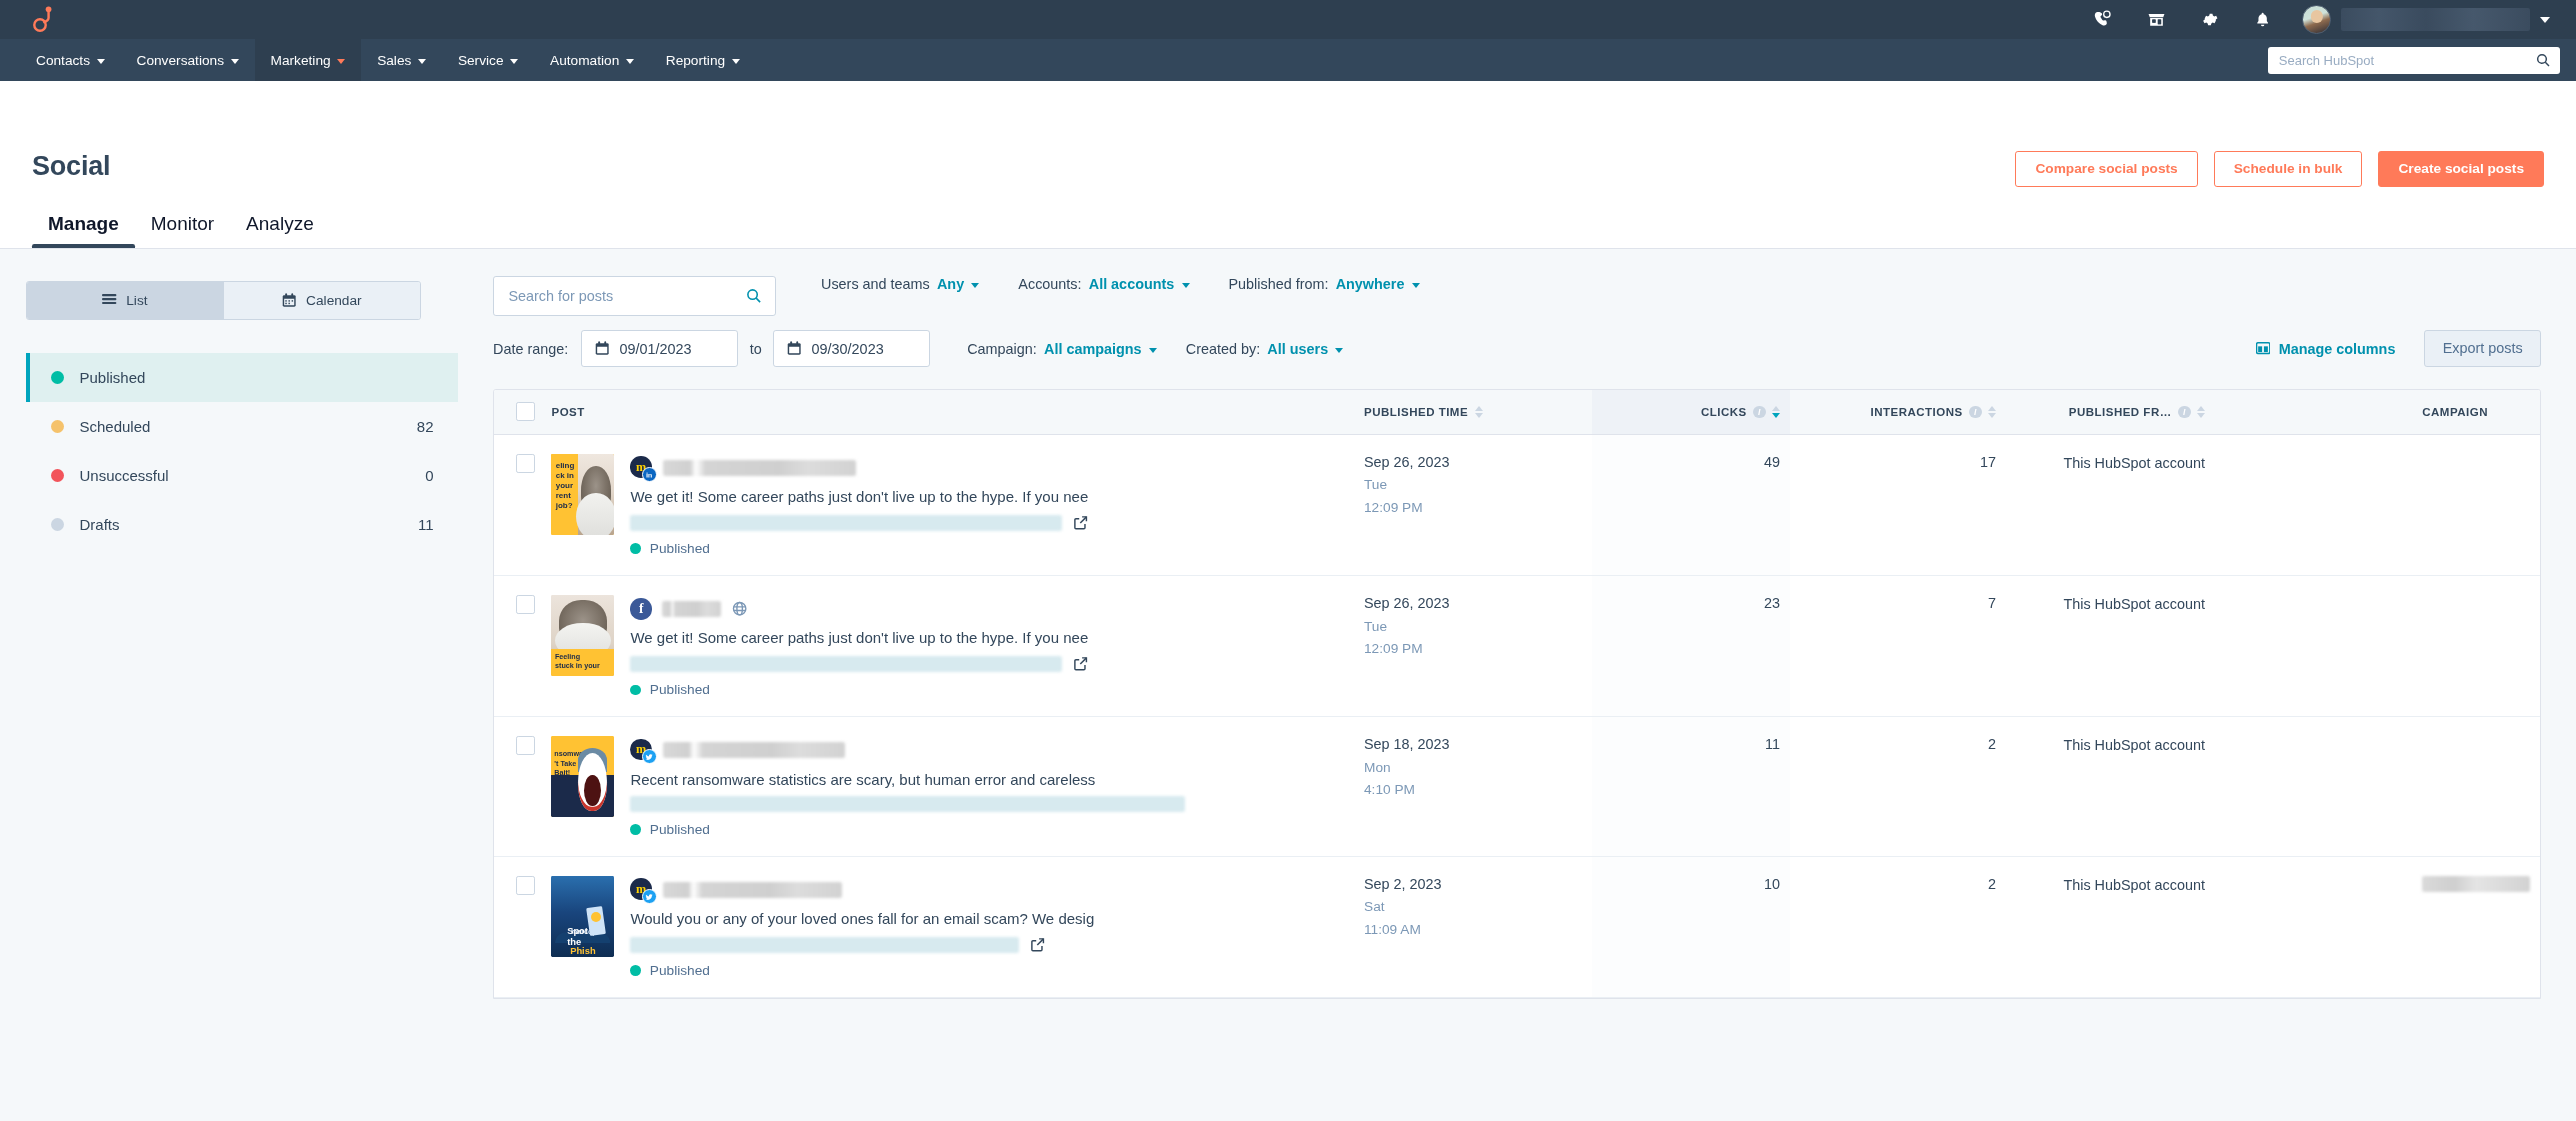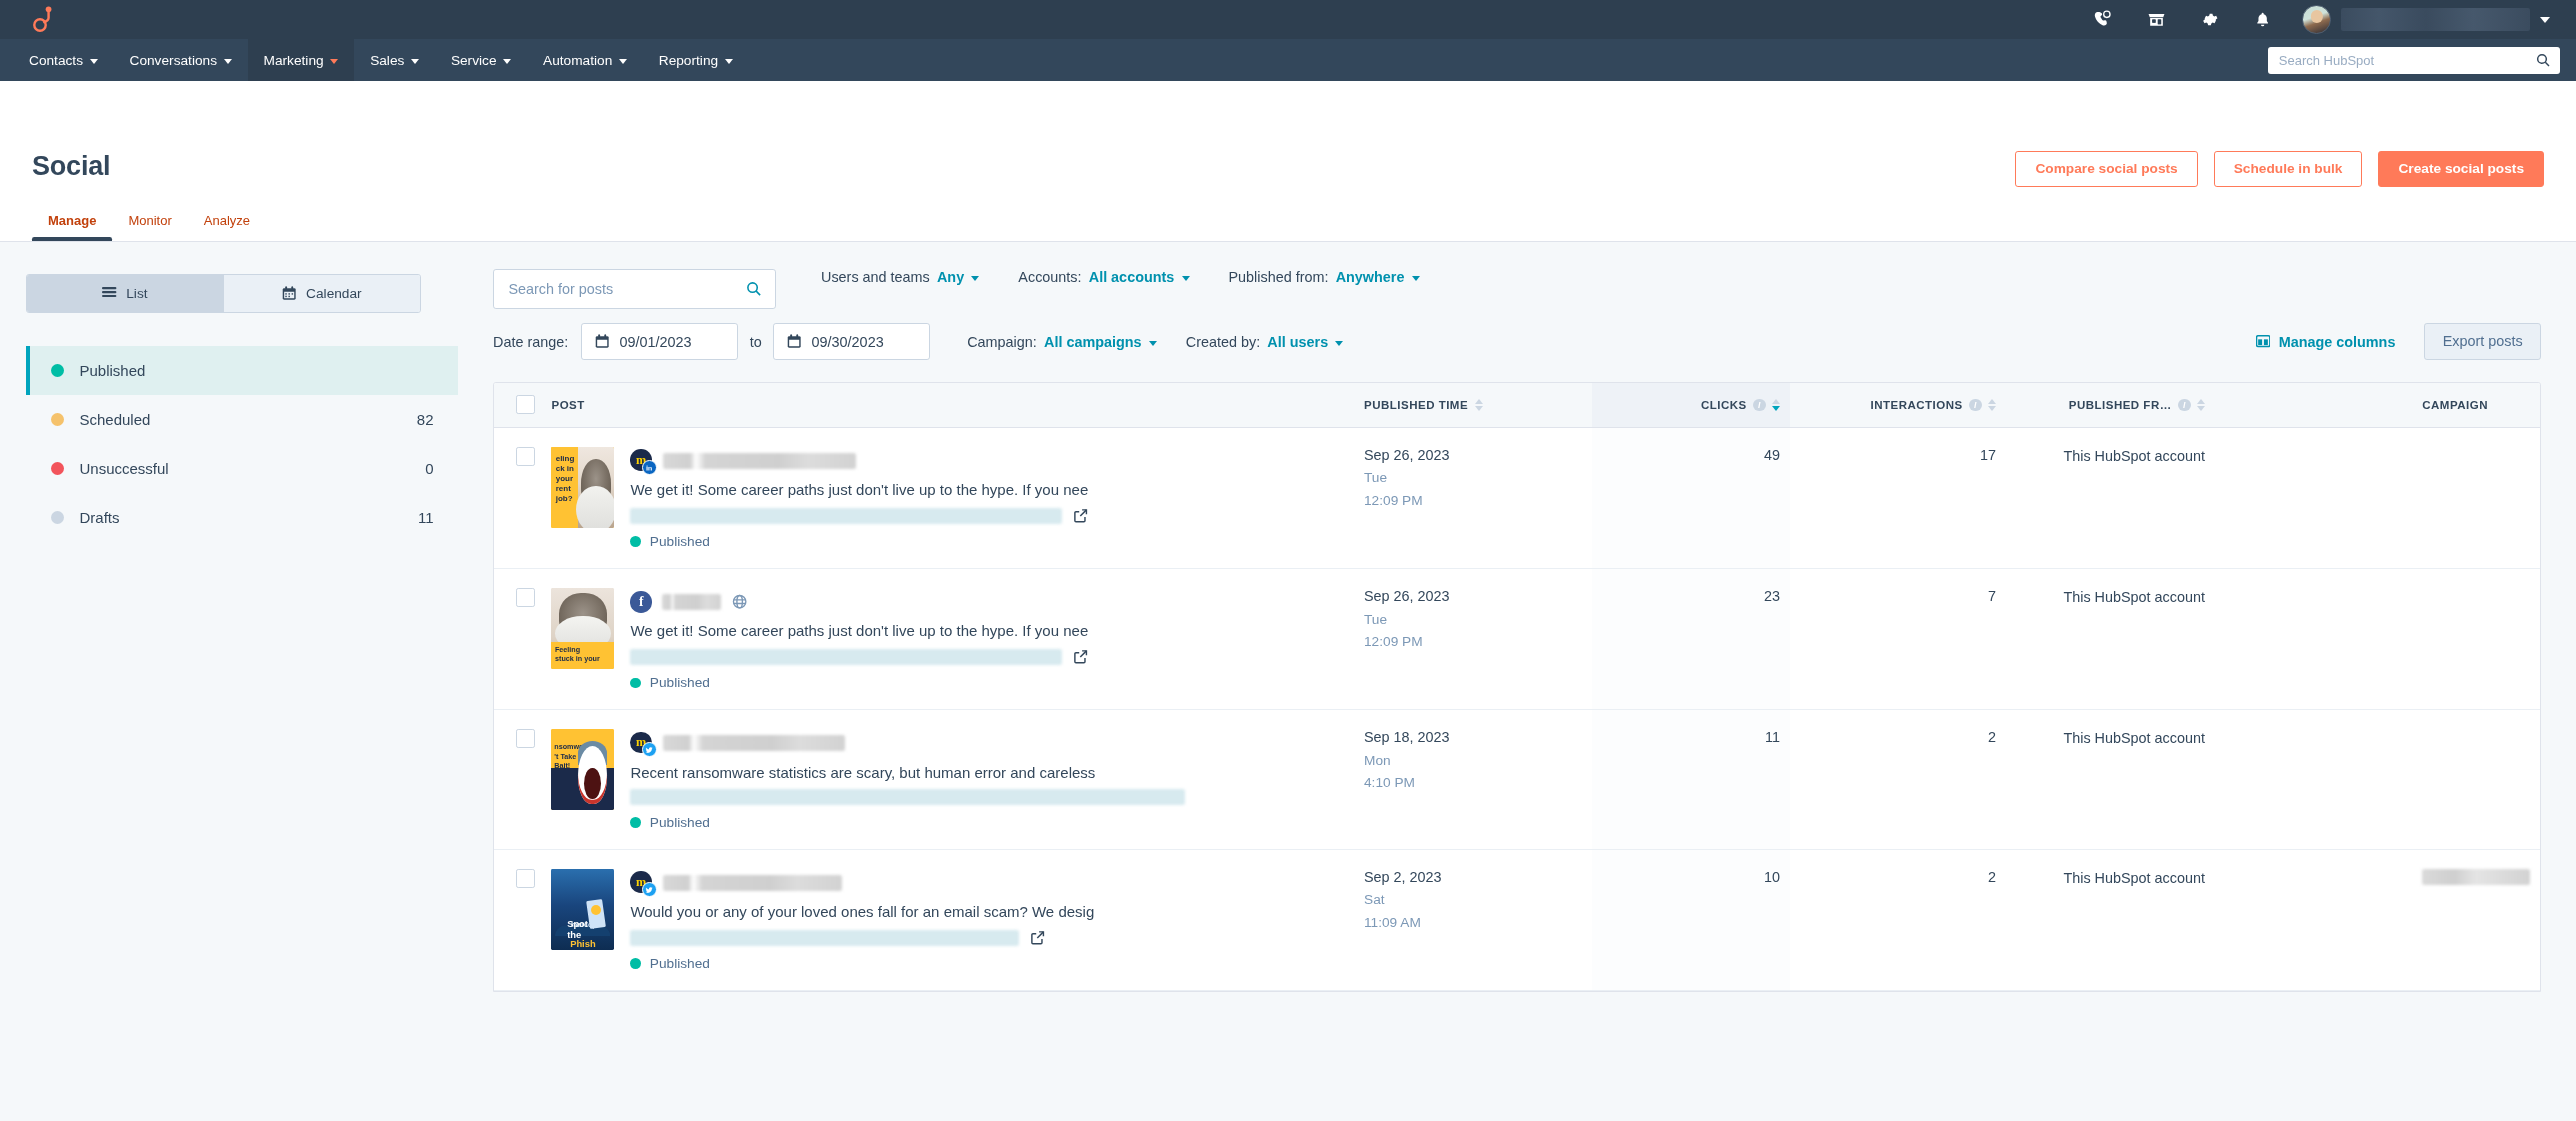--- a/index.html
+++ b/index.html
@@ -33,21 +33,21 @@
   .name-blur {
     width: 189px; height: 23px; border-radius: 2.2px;
     background: linear-gradient(90deg,#3b4c5f 0%,#44566a 20%,#3a4b5e 45%,#46586c 70%,#3b4c5f 100%);
     filter: blur(0.7px);
   }
   .chev-white { width:0;height:0;border-left:5.8px solid transparent;border-right:5.8px solid transparent;border-top:6.5px solid #fff; }
 
   
   .mainnav {
     height: 42px; background: #33475b; display: flex; align-items: stretch;
-    padding-left: 13px; justify-content: space-between;
+    padding-left: 20px; justify-content: space-between;
   }
   .navitems { display:flex; align-items:stretch; }
   .navitem {
     display:flex; align-items:center; gap:6.5px; padding: 0 16px;
     color:#fff; font-size:13.7px; cursor:pointer; white-space:nowrap;
   }
   .navitem.active { background:#2e3f50; }
   .navitem .caret { width:0;height:0;border-left:4.3px solid transparent;border-right:4.3px solid transparent;border-top:5px solid #fff;margin-top:2.2px; }
   .navitem.active .caret { border-top-color:#ff7a59; }
   .navsearch { display:flex; align-items:center; padding-right:16px; }
@@ -67,21 +67,21 @@
   .head-actions { display:flex; gap:16px; }
   .btn {
     font-size:13.7px; font-weight:bold; border-radius:2.9px; cursor:pointer;
     padding: 10px 19px; white-space:nowrap; line-height:1;
   }
   .btn-secondary { background:#fff; border:0.7px solid #ff7a59; color:#ff7a59; }
   .btn-primary { background:#ff7a59; border:0.7px solid #ff7a59; color:#fff; }
 
   .tabs { display:flex; gap:0; margin-top:16px; }
   .tab {
-    font-size:13px; color:#c2410c; padding: 10px 16px 13px 16px; cursor:pointer;
+    font-size:19px; color:#0f172a; padding: 10px 16px 13px 16px; cursor:pointer;
     position:relative;
   }
   .tab.active { font-weight:bold; }
   .tab.active::after {
     content:""; position:absolute; left:0; right:0; bottom:-0.7px; height:4.3px;
     background:#33475b; border-radius:2.2px 2.2px 0 0;
   }
 
   
   .body-wrap { display:flex; height: calc(1122px - 39px - 42px - 122px); }

